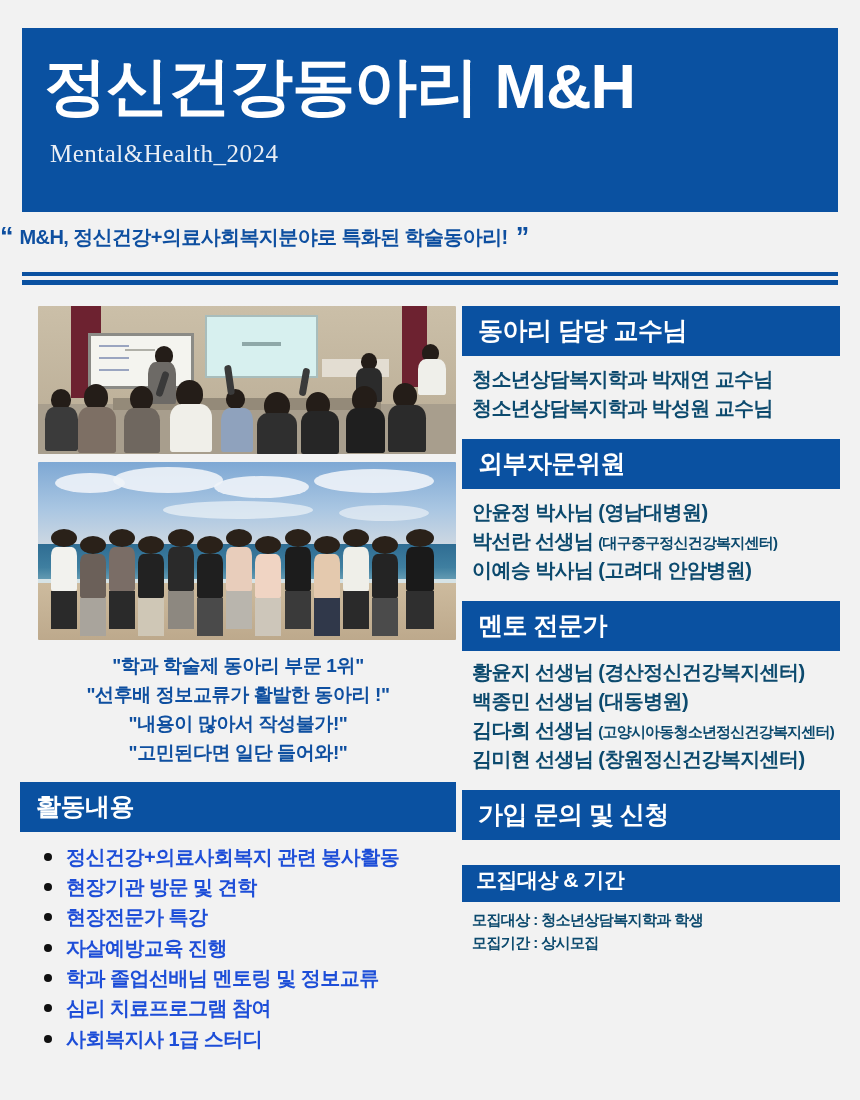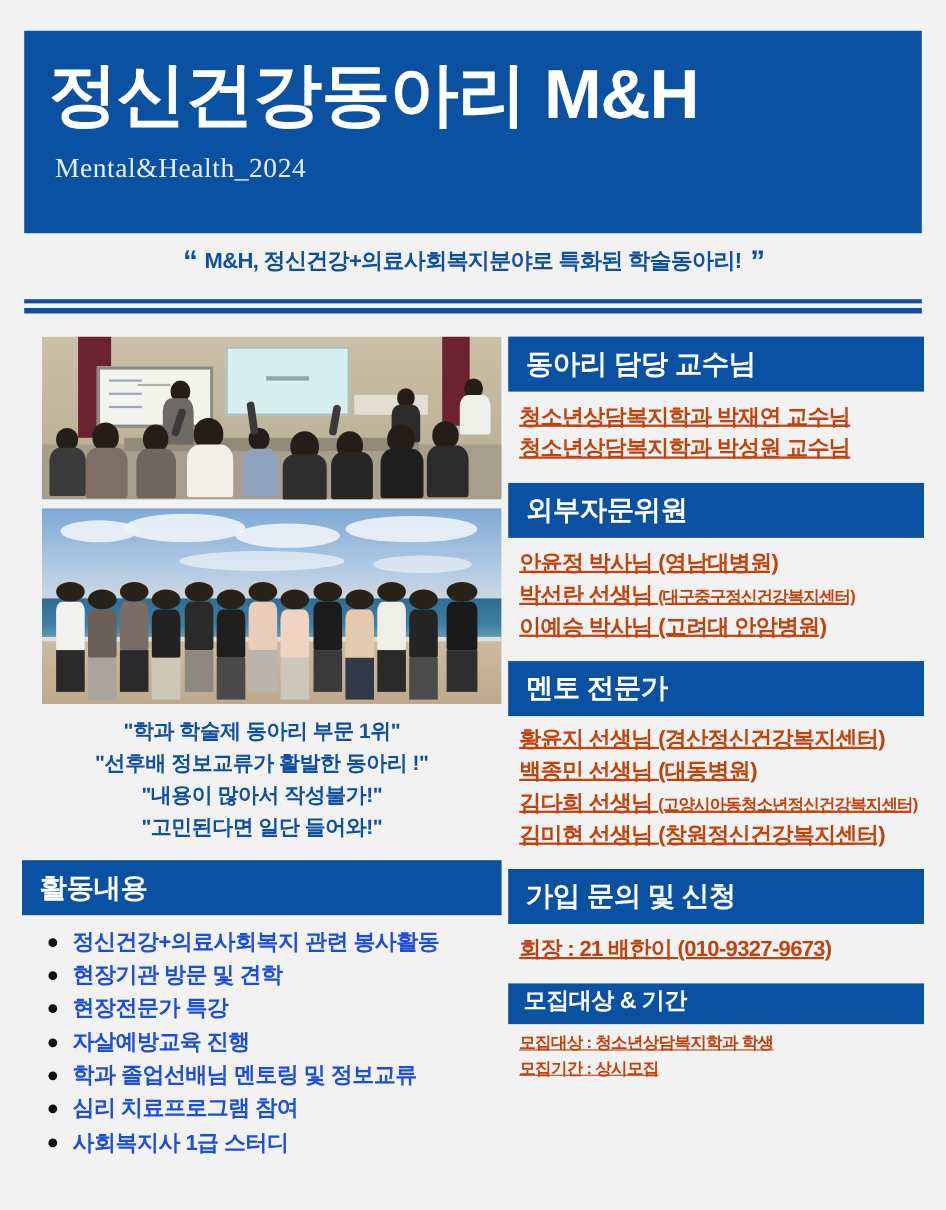--- a/index.html
+++ b/index.html
@@ -42,21 +42,21 @@
     margin-top: 18px;
     margin-left: 6px;
   }
 
   
   .tagline {
     position: absolute;
     left: 0;
     top: 222px;
     width: 860px;
-    text-align: center;
+    text-align: left;
     white-space: nowrap;
   }
   .tagline .qmark {
     color: #0e4fa0;
     font-size: 27px;
     font-weight: 700;
     vertical-align: -2px;
     letter-spacing: -2px;
   }
   .tagline .tag-text {
@@ -185,27 +185,26 @@
     width: 8px;
     height: 8px;
     border-radius: 50%;
     background: #111111;
   }
 
   
   .blk { margin-bottom: 12px; }
   .blk .body { padding: 9px 0 4px 10px; }
   .blk .row {
-    color: #c2410c;
+    color: #0c4a6e;
     font-size: 20px;
     font-weight: 700;
     letter-spacing: -0.6px;
     line-height: 1.45;
     white-space: nowrap;
-    text-decoration: underline;
   }
   .blk .row .paren { font-size: 20px; font-weight: 700; }
   .blk .row .paren.tight { font-size: 15px; letter-spacing: -0.8px; }
   .blk .row.small { font-size: 15px; font-weight: 700; line-height: 1.5; }
   .blk .body.tight { padding-top: 7px; }
 </style>
 </head>
 <body>
 
 <div class="hero">
@@ -388,21 +387,20 @@
       <div class="row"><span>황윤지 선생님 </span><span class="paren">(경산정신건강복지센터)</span></div>
       <div class="row"><span>백종민 선생님 </span><span class="paren">(대동병원)</span></div>
       <div class="row"><span>김다희 선생님 </span><span class="paren tight">(고양시아동청소년정신건강복지센터)</span></div>
       <div class="row"><span>김미현 선생님 </span><span class="paren">(창원정신건강복지센터)</span></div>
     </div>
   </div>
 
   <div class="blk">
     <div class="sec-head">가입 문의 및 신청</div>
     <div class="body">
-      <div class="row">회장 : 21 배한이 (010-9327-9673)</div>
     </div>
   </div>
 
   <div class="blk">
     <div class="sec-head sm">모집대상 &amp; 기간</div>
     <div class="body tight">
       <div class="row small">모집대상 : 청소년상담복지학과 학생</div>
       <div class="row small">모집기간 : 상시모집</div>
     </div>
   </div>

